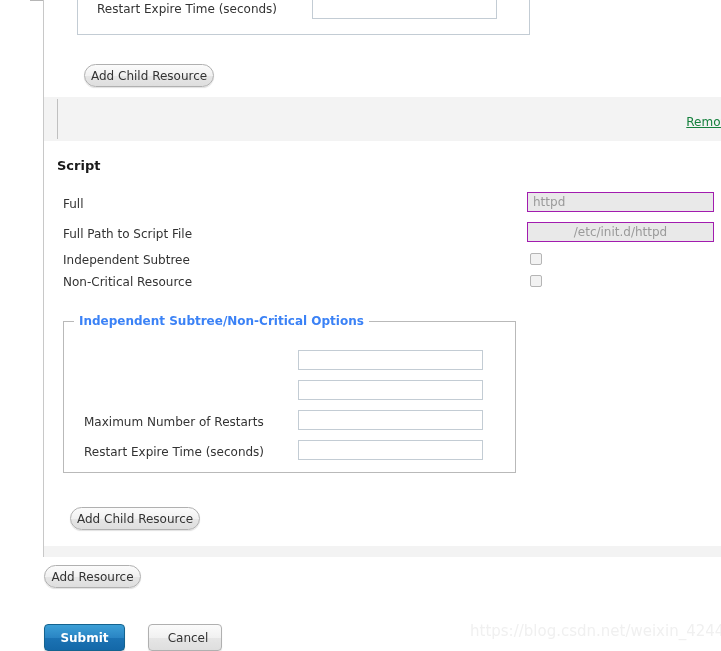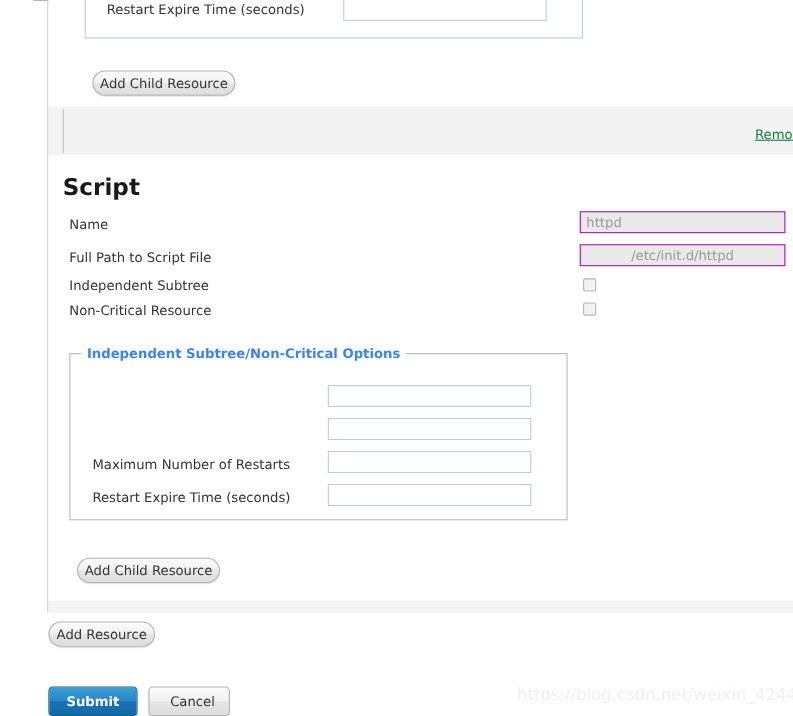--- a/index.html
+++ b/index.html
@@ -139,21 +139,21 @@
     height: 12px;
     box-sizing: border-box;
     border: 1px solid #b5b5b5;
     border-radius: 2px;
     background: #f2f2f2;
     cursor: pointer;
   }
 
   .section-title {
     position: absolute;
-    font-size: 21px;
+    font-size: 13px;
     font-weight: bold;
     color: #1a1a1a;
     white-space: nowrap;
   }
 
   
   .btn {
     position: absolute;
     box-sizing: border-box;
     font-family: "DejaVu Sans", "Liberation Sans", sans-serif;
@@ -229,21 +229,21 @@
   <div class="grey-band">
     <div class="band-inner-line"></div>
     <div class="band-tick"></div>
     <a class="remove-link" href="#">Remove</a>
   </div>
 
   <div class="resource-card" style="top:141px; height:405px;">
 
     <div class="section-title" style="left:13px; top:17px;">Script</div>
 
-    <div class="form-label" style="left:19px; top:56px;">Name</div>
+    <div class="form-label" style="left:19px; top:56px;">Full</div>
     <input class="text-input disabled" type="text" disabled="" style="left: 483px; top: 51px; width: 187px; height: 20px;" value="httpd">
 
     <div class="form-label" style="left:19px; top:86px;">Full Path to Script File</div>
     <input class="text-input disabled" type="text" disabled="" style="left: 483px; top: 81px; width: 187px; height: 20px; text-align: center;" value="/etc/init.d/httpd">
 
     <div class="form-label" style="left:19px; top:112px;">Independent Subtree</div>
     <div class="checkbox" style="left:486px; top:112px;"></div>
 
     <div class="form-label" style="left:19px; top:134px;">Non-Critical Resource</div>
     <div class="checkbox" style="left:486px; top:134px;"></div>
@@ -263,18 +263,18 @@
 
     <button class="btn" style="left:26px; top:366px; width:130px; height:23px;">Add Child Resource</button>
   </div>
 
   <div class="bottom-band"></div>
 
   <button class="btn btn-submit" style="left:14px; top:624px; width:81px; height:27px;">Submit</button>
 
   <button class="btn" style="left:14px; top:565px; width:97px; height:23px;">Add Resource</button>
 
-  <button class="btn btn-cancel" style="left:105px; top:624px; width:74px; height:27px;padding-left:12px;">Cancel</button>
+  <button class="btn btn-cancel" style="left:118px; top:624px; width:74px; height:27px;padding-left:12px;">Cancel</button>
 
   <div class="watermark">https://blog.csdn.net/weixin_42446031</div>
   <div class="wm-corner">/</div>
 
 </div>
 
 </body></html>

